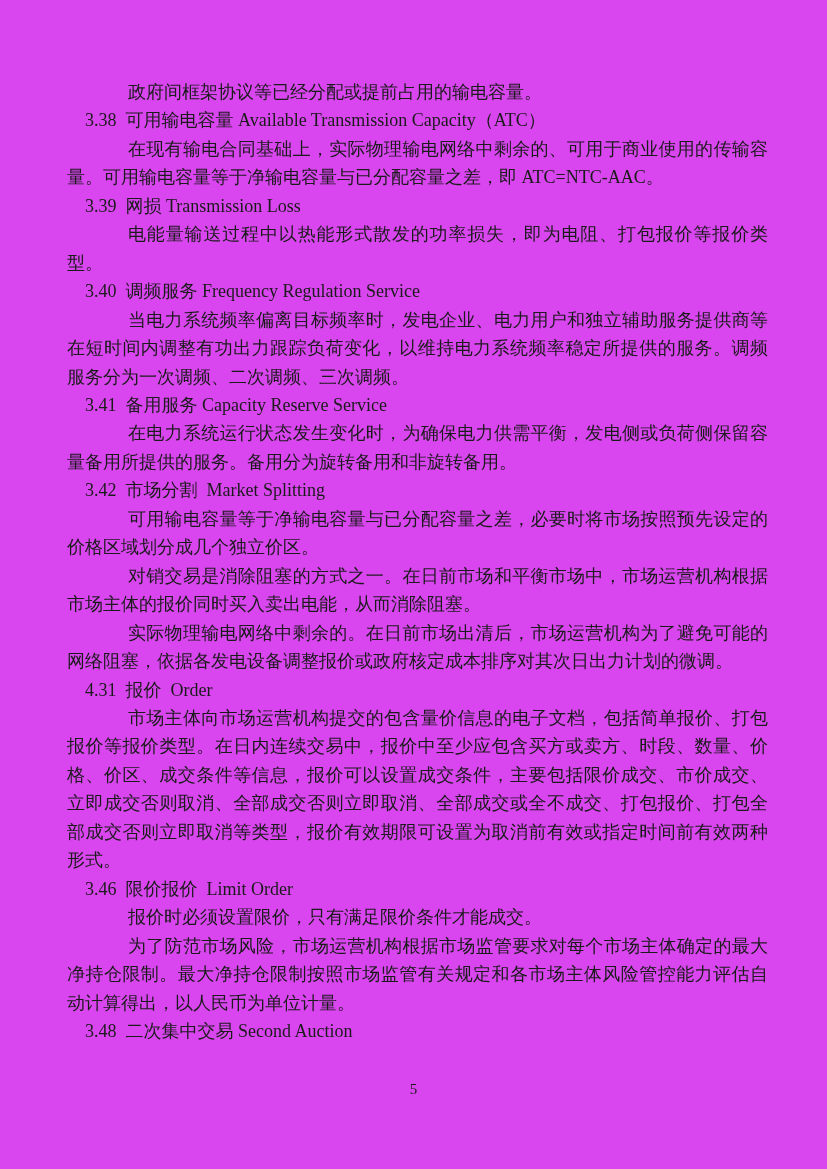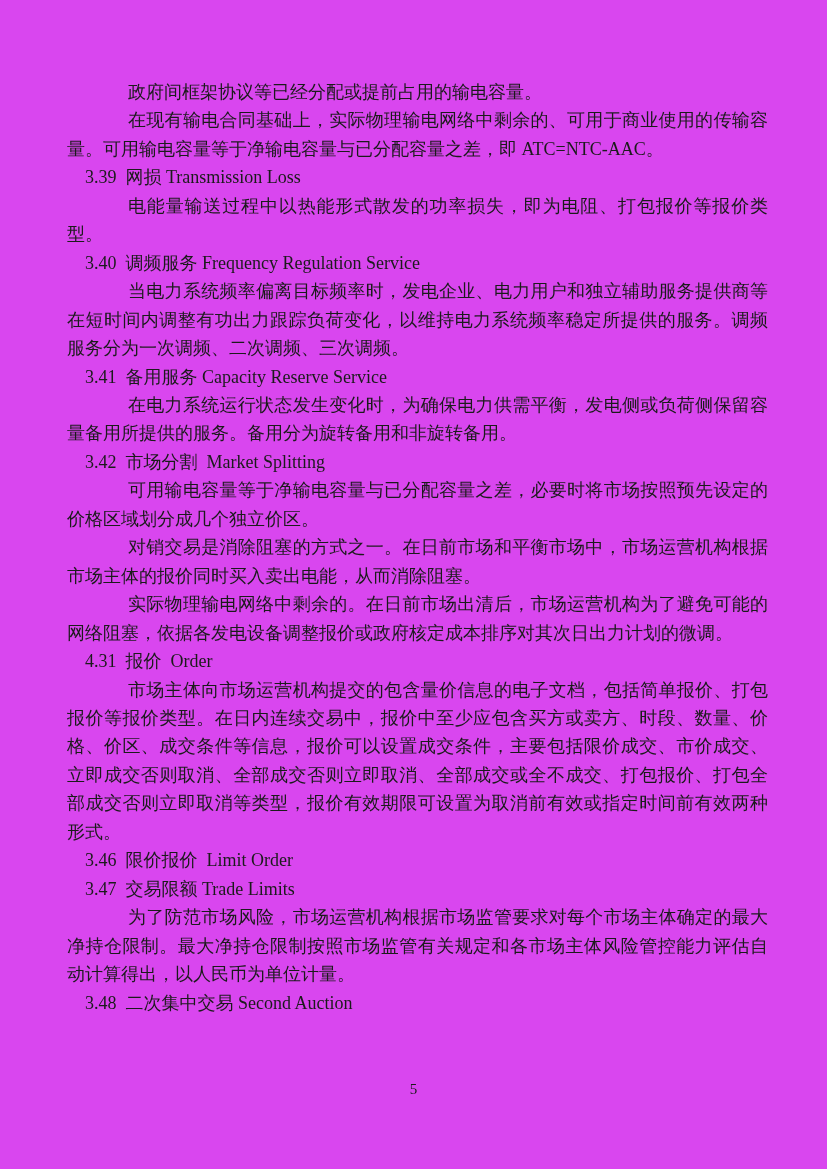--- a/index.html
+++ b/index.html
@@ -43,32 +43,33 @@
     line-height: 20px;
     color: #1b1b1b;
   }
 </style>
 </head>
 <body>
 
 <div class="page">
   <div class="page-body">
     <div class="blk para">政府间框架协议等已经分配或提前占用的输电容量。</div>
+    <div class="blk heading">3.38  可用输电容量 Available Transmission Capacity（ATC）</div>
     <div class="blk para">在现有输电合同基础上，实际物理输电网络中剩余的、可用于商业使用的传输容量。可用输电容量等于净输电容量与已分配容量之差，即 ATC=NTC-AAC。</div>
     <div class="blk heading">3.39  网损 Transmission Loss</div>
     <div class="blk para">电能量输送过程中以热能形式散发的功率损失，即为电阻、打包报价等报价类型。</div>
     <div class="blk heading">3.40  调频服务 Frequency Regulation Service</div>
     <div class="blk para">当电力系统频率偏离目标频率时，发电企业、电力用户和独立辅助服务提供商等在短时间内调整有功出力跟踪负荷变化，以维持电力系统频率稳定所提供的服务。调频服务分为一次调频、二次调频、三次调频。</div>
     <div class="blk heading">3.41  备用服务 Capacity Reserve Service</div>
     <div class="blk para">在电力系统运行状态发生变化时，为确保电力供需平衡，发电侧或负荷侧保留容量备用所提供的服务。备用分为旋转备用和非旋转备用。</div>
     <div class="blk heading">3.42  市场分割  Market Splitting</div>
     <div class="blk para">可用输电容量等于净输电容量与已分配容量之差，必要时将市场按照预先设定的价格区域划分成几个独立价区。</div>
     <div class="blk para">对销交易是消除阻塞的方式之一。在日前市场和平衡市场中，市场运营机构根据市场主体的报价同时买入卖出电能，从而消除阻塞。</div>
     <div class="blk para">实际物理输电网络中剩余的。在日前市场出清后，市场运营机构为了避免可能的网络阻塞，依据各发电设备调整报价或政府核定成本排序对其次日出力计划的微调。</div>
     <div class="blk heading">4.31  报价  Order</div>
     <div class="blk para">市场主体向市场运营机构提交的包含量价信息的电子文档，包括简单报价、打包报价等报价类型。在日内连续交易中，报价中至少应包含买方或卖方、时段、数量、价格、价区、成交条件等信息，报价可以设置成交条件，主要包括限价成交、市价成交、立即成交否则取消、全部成交否则立即取消、全部成交或全不成交、打包报价、打包全部成交否则立即取消等类型，报价有效期限可设置为取消前有效或指定时间前有效两种形式。</div>
     <div class="blk heading">3.46  限价报价  Limit Order</div>
-    <div class="blk heading">3.47  交易限额 Trade Limits</div>
+    <div class="blk para">报价时必须设置限价，只有满足限价条件才能成交。</div>
     <div class="blk para">为了防范市场风险，市场运营机构根据市场监管要求对每个市场主体确定的最大净持仓限制。最大净持仓限制按照市场监管有关规定和各市场主体风险管控能力评估自动计算得出，以人民币为单位计量。</div>
     <div class="blk heading">3.48  二次集中交易 Second Auction</div>
   </div>
   <div class="page-footer">5</div>
 </div>
 
 </body></html>

